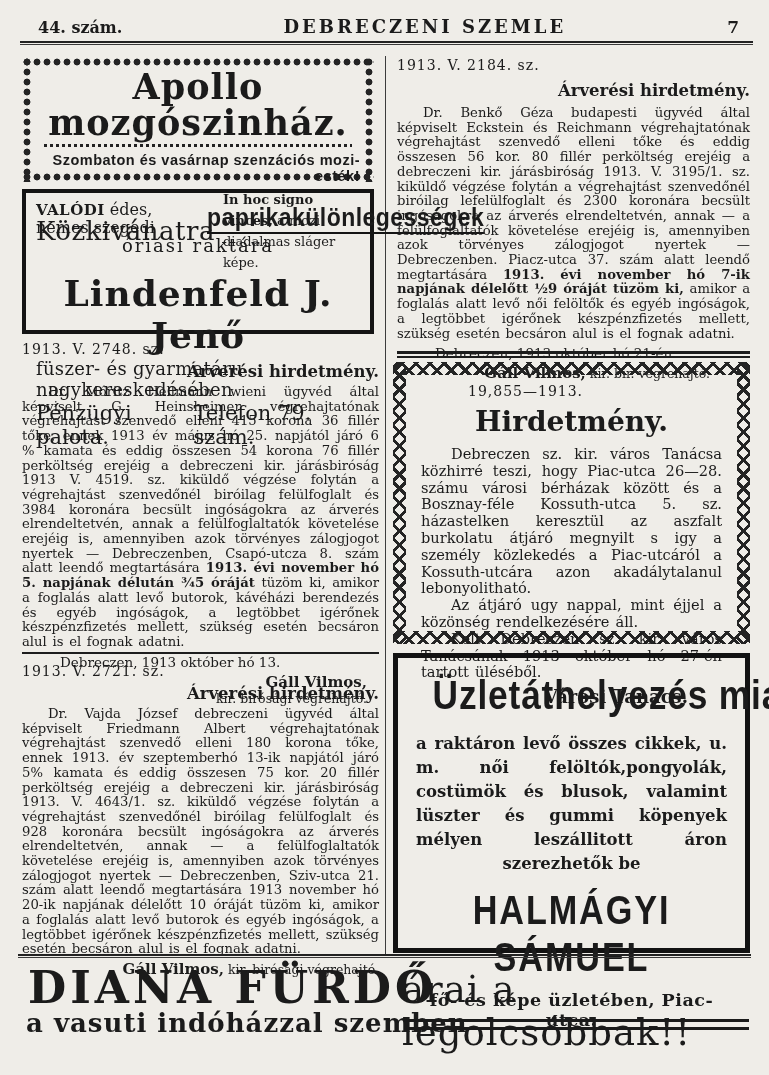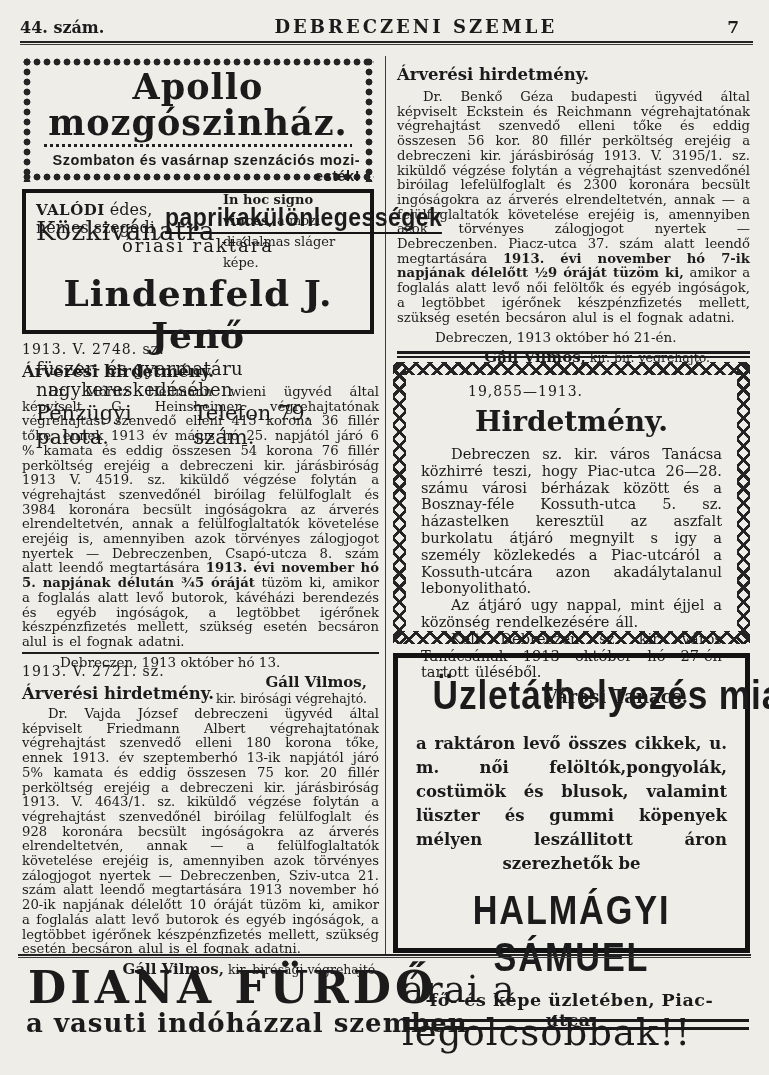--- a/index.html
+++ b/index.html
@@ -6,21 +6,21 @@
   html,body { width:769px; height:1075px; }
   body {
     position:relative; overflow:hidden;
     background:#efede8; color:#1b1b1b;
     font-family:"DejaVu Serif","Liberation Serif",serif;
   }
   .abs { position:absolute; }
 
   
   .masthead { left:20px; right:16px; top:16px; height:24px; display:flex; align-items:baseline; }
-  .issue-no { font-size:16px; font-weight:bold; }
+  .issue-no { font-size:16px; font-weight:bold; margin-left:18px; }
   .journal-title { flex:1; text-align:center; font-size:18px; font-weight:bold; letter-spacing:3px; }
   .page-no { font-size:17px; font-weight:bold; margin-right:14px; }
   .rule-dbl { border-top:2px solid #222; border-bottom:1px solid #3a3a3a; height:4px; }
   .head-rule { left:20px; right:16px; top:41px; }
 
   
   .col { top:52px; width:357px; }
   .col-left { left:22px; }
   .col-right { left:393px; }
   .col-divider { left:385px; top:56px; height:898px; width:1px; background:#3c3c3c; }
@@ -38,34 +38,34 @@
   .dot-rule { height:3px; margin:3px 8px 5px;
     background:repeating-linear-gradient(90deg,#222 0 3px,rgba(0,0,0,0) 3px 6px); }
   .apollo-sub { font-family:"Liberation Sans",sans-serif; font-weight:bold; font-size:14.5px; letter-spacing:.5px;text-align:right; }
   .apollo-row { display:flex; align-items:center; margin-top:5px; text-align:left; }
   .apollo-req { font-size:26px; letter-spacing:.5px; white-space:nowrap; }
   .apollo-slogan { font-size:13px; line-height:21px; margin-left:8px; }
 
   
   .paprika { top:137px; left:0; width:352px; height:145px; border:4px solid #141414;
     padding:8px 10px 6px; }
-  .pap-row1 { display:flex; }
+  .pap-row1 { display:flex;gap:42px; }
   .pap-left { font-size:16px; line-height:18px; white-space:nowrap; }
   .pap-left b { font-size:15px; letter-spacing:.5px; }
   .pap-product { font-family:"Liberation Sans",sans-serif; font-weight:bold; font-size:25px;
     border-bottom:2px solid #141414; margin-left:10px; transform:scaleX(.92); transform-origin:left;
     white-space:nowrap; letter-spacing:.5px; align-self:flex-start; margin-top:2px; }
   .pap-stock { text-align:center; font-size:18px; margin-top:-2px; letter-spacing:2px; }
   .pap-name { text-align:center; font-size:36px; font-weight:bold; letter-spacing:1px; margin-top:16px; }
   .pap-line { font-size:18px; margin-top:2px; letter-spacing:.3px; }
   .pap-row2 { display:flex; justify-content:space-between; font-weight:normal; font-size:21px; margin-top:1px; }
 
   
   .notice-ref { font-size:14px; letter-spacing:1px; }
-  .notice-title { text-align:left; font-weight:bold; font-size:16.5px; margin:5px 0 4px; }
+  .notice-title { text-align:right; font-weight:bold; font-size:16.5px; margin:5px 0 4px; }
   .notice-body { font-size:13.2px; line-height:14.7px; text-align:justify; text-indent:26px;
     word-spacing:1.5px; }
   .dateline { font-size:13.5px; margin-top:4px; text-indent:38px; }
   .sig-block { text-align:right; padding-right:12px; margin-top:3px; }
   .sig-name { font-weight:bold; font-size:15px; }
   .sig-title { font-size:12.5px; }
   .sig-inline { margin-top:3px; text-align:right; padding-right:0; font-size:13px; }
 
   .notice-a { top:289px; left:0; width:357px; }
   .sep-rule { top:600px; left:0; width:357px; height:2px; background:#1d1d1d; }
@@ -168,20 +168,21 @@
     <div class="notice-ref">1913. V. 2721. sz.</div>
     <div class="notice-title">Árverési hirdetmény.</div>
     <p class="notice-body">Dr. Vajda József debreczeni ügyvéd által képviselt Friedmann Albert végrehajtatónak végrehajtást szenvedő elleni 180 korona tőke, ennek 1913. év szeptemberhó 13-ik napjától járó 5% kamata és eddig összesen 75 kor. 20 fillér perköltség erejéig a debreczeni kir. járásbiróság 1913. V. 4643/1. sz. kiküldő végzése folytán a végrehajtást szenvedőnél biróilag felülfoglalt és 928 koronára becsült ingóságokra az árverés elrendeltetvén, annak — a felülfoglaltatók követelése erejéig is, amennyiben azok törvényes zálogjogot nyertek — Debreczenben, Sziv-utca 21. szám alatt leendő megtartására 1913 november hó 20-ik napjának délelőtt 10 óráját tüzöm ki, amikor a foglalás alatt levő butorok és egyéb ingóságok, a legtöbbet igérőnek készpénzfizetés mellett, szükség esetén becsáron alul is el fognak adatni.</p>
     <div class="sig-inline"><span class="sig-name">Gáll Vilmos,</span><span class="sig-title"> kir. birósági végrehajtó.</span></div>
   </div>
 </div>
 
 <div class="abs col col-right">
 
   <div class="abs notice-c">
+    <div class="notice-ref">1913. V. 2184. sz.</div>
     <div class="notice-title" style="margin:8px 0 6px">Árverési hirdetmény.</div>
     <p class="notice-body"><span>Dr. Benkő Géza budapesti ügyvéd által képviselt Eckstein és Reichmann végrehajtatónak végrehajtást szenvedő elleni tőke és eddig összesen 56 kor. 80 fillér perköltség erejéig a debreczeni kir. járásbiróság 1913. V. 3195/1. sz. kiküldő végzése folytán a végrehajtást szenvedőnél biróilag lefelülfoglalt és 2300 koronára becsült ingóságokra az árverés elrendeltetvén, annak — a felülfoglaltatók követelése erejéig is, amennyiben azok törvényes zálogjogot nyertek — Debreczenben. Piacz-utca 37. szám alatt leendő megtartására </span><b>1913. évi november hó 7-ik napjának délelőtt ½9 óráját tüzöm ki,</b><span> amikor a foglalás alatt levő női felöltők és egyéb ingóságok, a legtöbbet igérőnek készpénzfizetés mellett, szükség esetén becsáron alul is el fognak adatni.</span></p>
     <div class="dateline">Debreczen, 1913 október hó 21-én.</div>
     <div class="sig-inline" style="padding-right:40px"><span class="sig-name">Gáll Vilmos,</span><span class="sig-title"> kir. bir. végrehajtó.</span></div>
   </div>
 
   <div class="abs c-rule"></div>
 
   <div class="abs hird">
     <div class="lace-h" style="top:0"></div>

